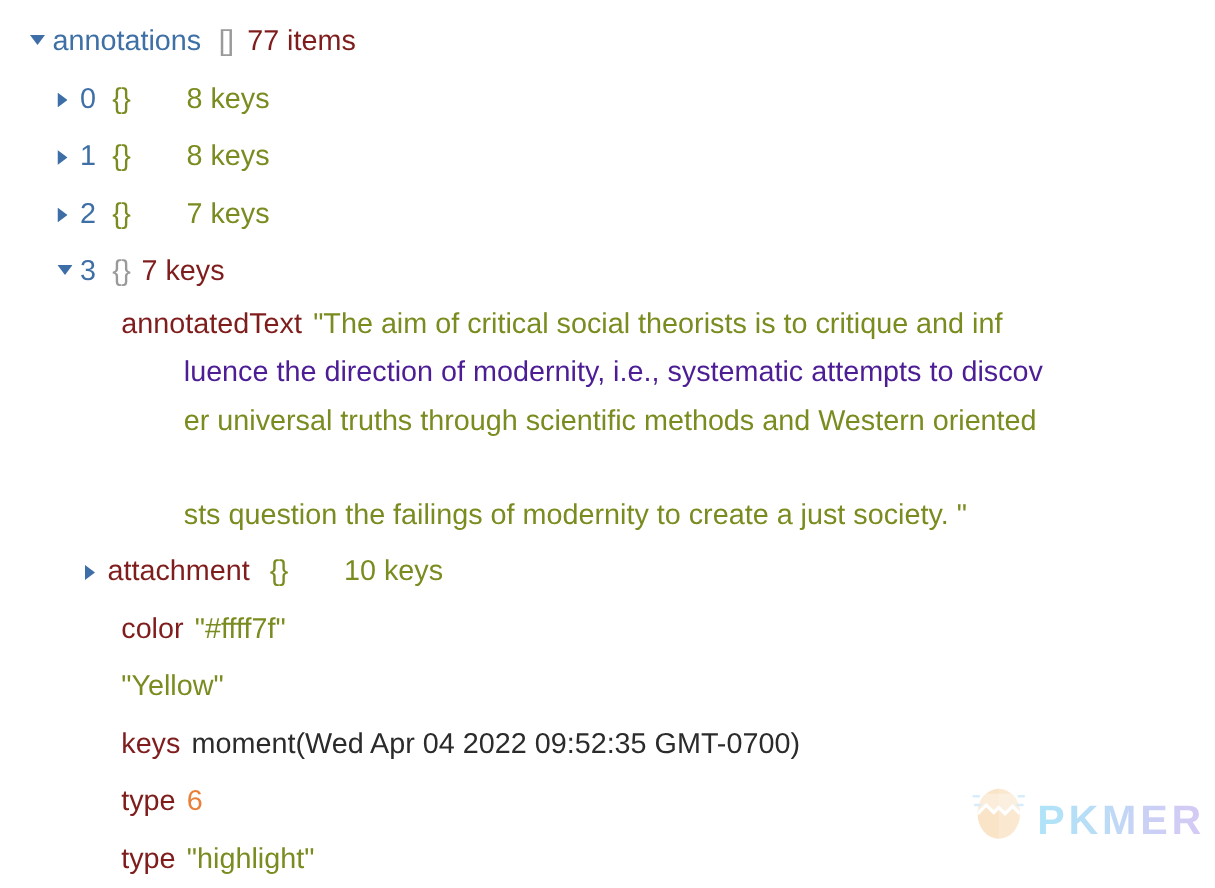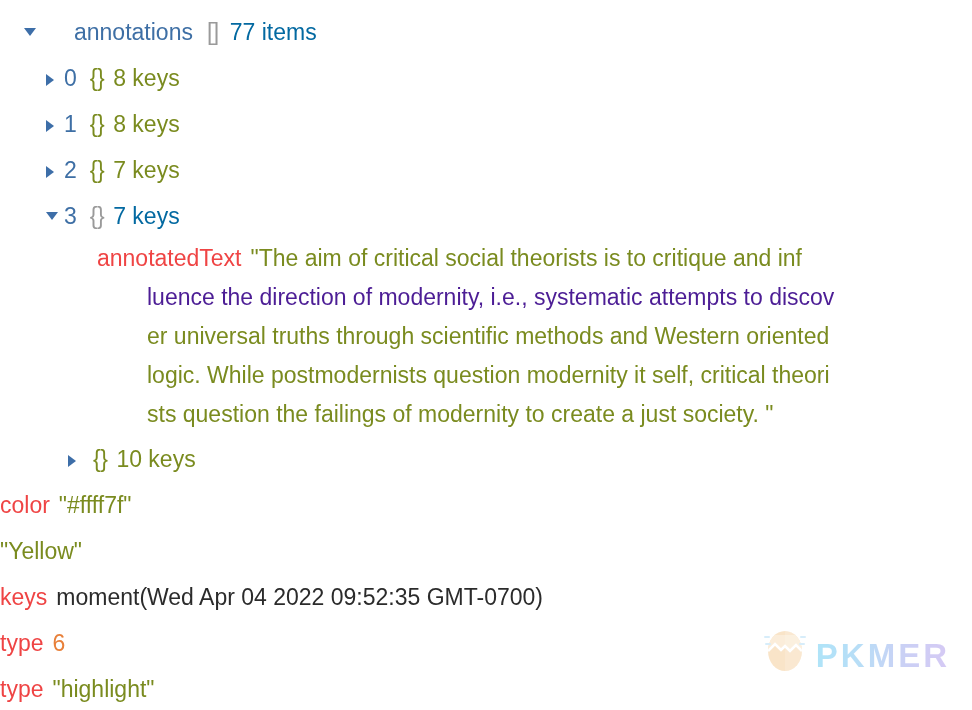--- a/index.html
+++ b/index.html
@@ -28,50 +28,50 @@
     display: flex;
     align-items: flex-start;
     white-space: nowrap;
     height: 46px;
   }
 
   
   .lvl-0 { padding-left: 24px; }
   .lvl-1 { padding-left: 46px; }
   .lvl-2 { padding-left: 68px; }
-  .lvl-2-noarrow { }
+  .lvl-2-noarrow { padding-left: 97px; }
 
   
   .tri {
     display: inline-block;
     width: 18px;
     flex: 0 0 18px;
     text-align: left;
     color: #3d6ea8;
     font-size: 13px;
     line-height: 46px;
     user-select: none;
     cursor: pointer;
   }
   .tri svg { display: block; margin-top: 19px; }
 
   
   .key {
-    color: #ef4444;
+    color: #7f1d1d;
     margin-right: 9px;
   }
-  .key-root { color: #3e6fa5; margin-right: 14px; margin-left: 32px; }
+  .key-root { color: #3e6fa5; margin-right: 14px; }
   .idx { color: #3e6fa5; margin-right: 13px; }
 
   .brace-olive { color: #7a8b1f; margin-right: 9px; letter-spacing: -0.5px; }
   .brace-gray  { color: #9a9a9a; margin-right: 9px; letter-spacing: -0.5px; }
   .bracket-gray { color: #9a9a9a; margin-right: 11px; letter-spacing: -0.5px; }
 
-  .count-olive { color: #7a8b1f; }
-  .count-gray  { color: #0369a1; text-align: right; }
+  .count-olive { color: #7a8b1f; margin-left: 36px; }
+  .count-gray  { color: #7f1d1d; text-align: right; }
 
   .val-string { color: #7a8b1f; }
   .val-number { color: #e8803a; }
   .val-plain   { color: #2b2b2b; }
   .row-annotated {
     display: block;
     padding-left: 97px;
     height: auto;
     padding-top: 0;
   }
@@ -88,21 +88,21 @@
   .annot-line { display: block; line-height: 39px; }
   .annot-line.first { margin-left: 0; }
   .annot-indent { padding-left: 25px; }
 
   
   .sp { display: inline-block; width: 7px; }
 
   
   #watermark {
     position: absolute;
-    right: 22px;
+    right: 8px;
     bottom: 22px;
     display: flex;
     align-items: center;
     gap: 8px;
     opacity: 0.62;
     filter: blur(0.35px);
     pointer-events: none;
   }
   #watermark .wm-text {
     font-size: 33px;
@@ -173,31 +173,31 @@
     <span class="brace-gray">{}</span>
     <span class="count-gray">7 keys</span>
   </div>
 
   <div class="row-annotated">
     <span class="key">annotatedText</span>
     <span class="text-wrap">
       <span class="annot-line first" style="color:#7a8b1f;">"The aim of critical social theorists is to critique and inf</span>
       <span class="annot-line annot-indent" style="color:#4c1d95;">luence the direction of modernity, i.e., systematic attempts to discov</span>
       <span class="annot-line annot-indent" style="color:#7a8b1f;">er universal truths through scientific methods and Western oriented</span>
-      <span class="annot-line annot-indent" style="color:#7a8b1f;">logic. While postmodernists question modernity it self, critical theori</span>
-      <span class="annot-line annot-indent" style="color:#7a8b1f;">sts question the failings of modernity to create a just society. "</span>
+      <span class="annot-line annot-indent" style="color:#7a8b1f;margin-top:36px;">sts question the failings of modernity to create a just society. "</span>
     </span>
   </div>
 
   <div class="row lvl-2" style="margin-top:2px;">
     <span class="tri">
       <svg width="8" height="12" viewBox="0 0 8 12">
           <polygon points="0,0 8,6 0,12" fill="#3d6ea8"></polygon>
         </svg>
     </span>
+    <span class="key">attachment</span>
     <span class="sp"></span>
     <span class="brace-olive">{}</span>
     <span class="count-olive">10 keys</span>
   </div>
 
   <div class="row lvl-2-noarrow">
     <span class="key">color</span>
     <span class="val-string">"#ffff7f"</span>
   </div>
 

